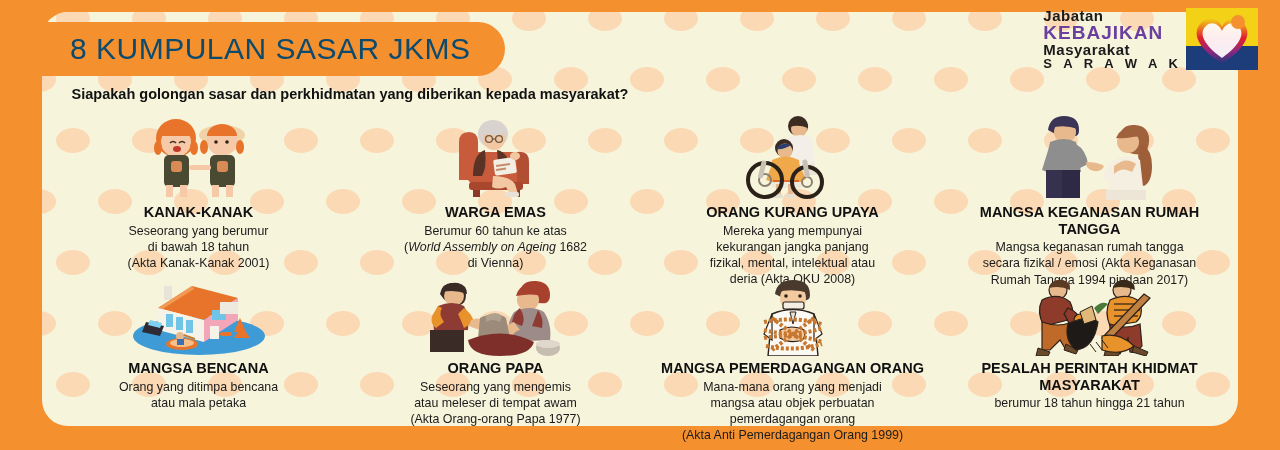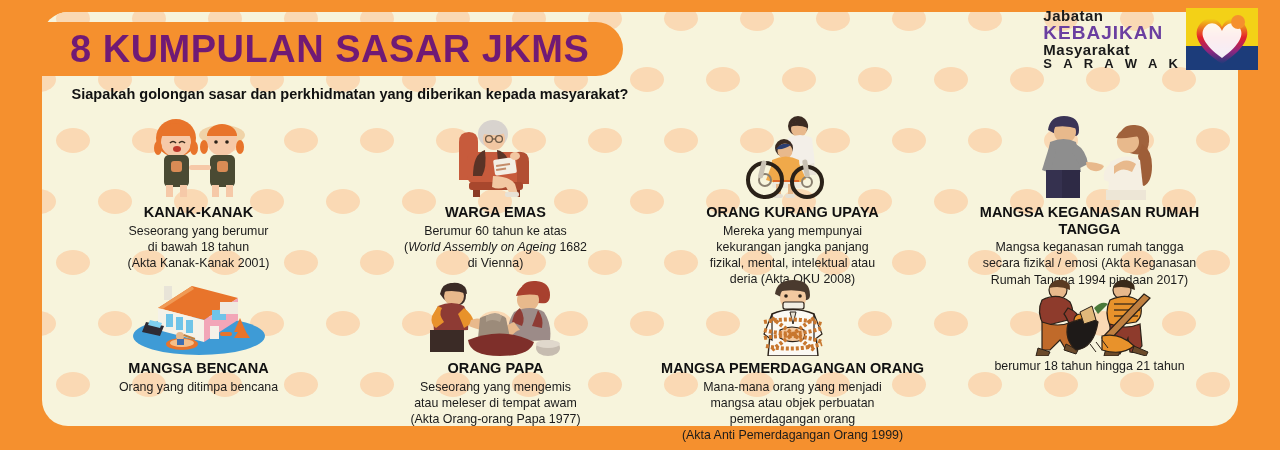--- a/index.html
+++ b/index.html
@@ -37,23 +37,23 @@
     position: absolute;
     left: 42px; top: 22px;
     height: 54px;
     padding: 0 34px 0 28px;
     background: #F5902E;
     border-radius: 0 27px 27px 0;
     display: flex; align-items: center;
     z-index: 6;
   }
   .title-pill .title-text {
-    font-size: 38px; font-weight: bold;
+    font-size: 30px; font-weight: normal;
     letter-spacing: .5px;
-    color: #701a75;
+    color: #0c4a6e;
     white-space: nowrap;
   }
   
   .left-bleed {
     position: absolute; left: 0; top: 22px;
     width: 60px; height: 54px;
     background: #F5902E; z-index: 5;
   }
   
   .logo {
@@ -427,20 +427,21 @@
           <ellipse cx="58" cy="65" rx="12" ry="4" fill="#F5C08A"></ellipse>
           <circle cx="56" cy="58" r="4" fill="#E8B98C"></circle>
           <rect x="53" y="61" width="7" height="6" fill="#3E6FB0"></rect>
           <rect x="60" y="56" width="12" height="2" fill="#C08040" transform="rotate(20 60 56)"></rect>
           <rect x="96" y="54" width="12" height="4" rx="2" fill="#E8742B"></rect>
         </svg>
       </div>
       <div class="hd">MANGSA BENCANA</div>
       <div class="bd">
         <div>Orang yang ditimpa bencana</div>
+        <div>atau mala petaka</div>
       </div>
     </div>
 
     <div class="card r2">
       <div class="art">
         <svg viewBox="0 0 160 78" width="160" height="78">
           <path d="M24 16 q2 -12 14 -11 q12 1 12 12 q0 8 -6 10 q-12 2 -20 -11 z" fill="#3B2B26"></path>
           <circle cx="38" cy="18" r="10" fill="#E8B98C"></circle>
           <path d="M26 14 q4 -11 16 -9 q9 2 9 11 q-12 -5 -25 -2 z" fill="#3B2B26"></path>
           <path d="M22 28 q14 -6 26 0 q6 10 4 24 l-34 2 q-2 -16 4 -26 z" fill="#8E3B34"></path>
@@ -530,19 +531,20 @@
           <path d="M124 68 l14 6 l-2 4 l-14 -4 z" fill="#6B4A2A" stroke="#2b2118" stroke-width="1"></path>
           <path d="M134 16 l6 4 l-42 44 l-6 -4 z" fill="#C08040" stroke="#2b2118" stroke-width="1.2"></path>
           <path d="M92 58 q18 -4 32 10 q-12 10 -32 4 z" fill="#E8922B" stroke="#2b2118" stroke-width="1.2"></path>
           <g stroke="#2b2118" stroke-width="1">
             <path d="M80 66 l6 8"></path>
               <path d="M86 64 l6 8"></path>
               <path d="M92 62 l6 8"></path>
           </g>
         </svg>
       </div>
+      <div class="hd">PESALAH PERINTAH KHIDMAT MASYARAKAT</div>
       <div class="bd">
         <div>berumur 18 tahun hingga 21 tahun</div>
       </div>
     </div>
 
   </div>
 </div>
 
 </body></html>

